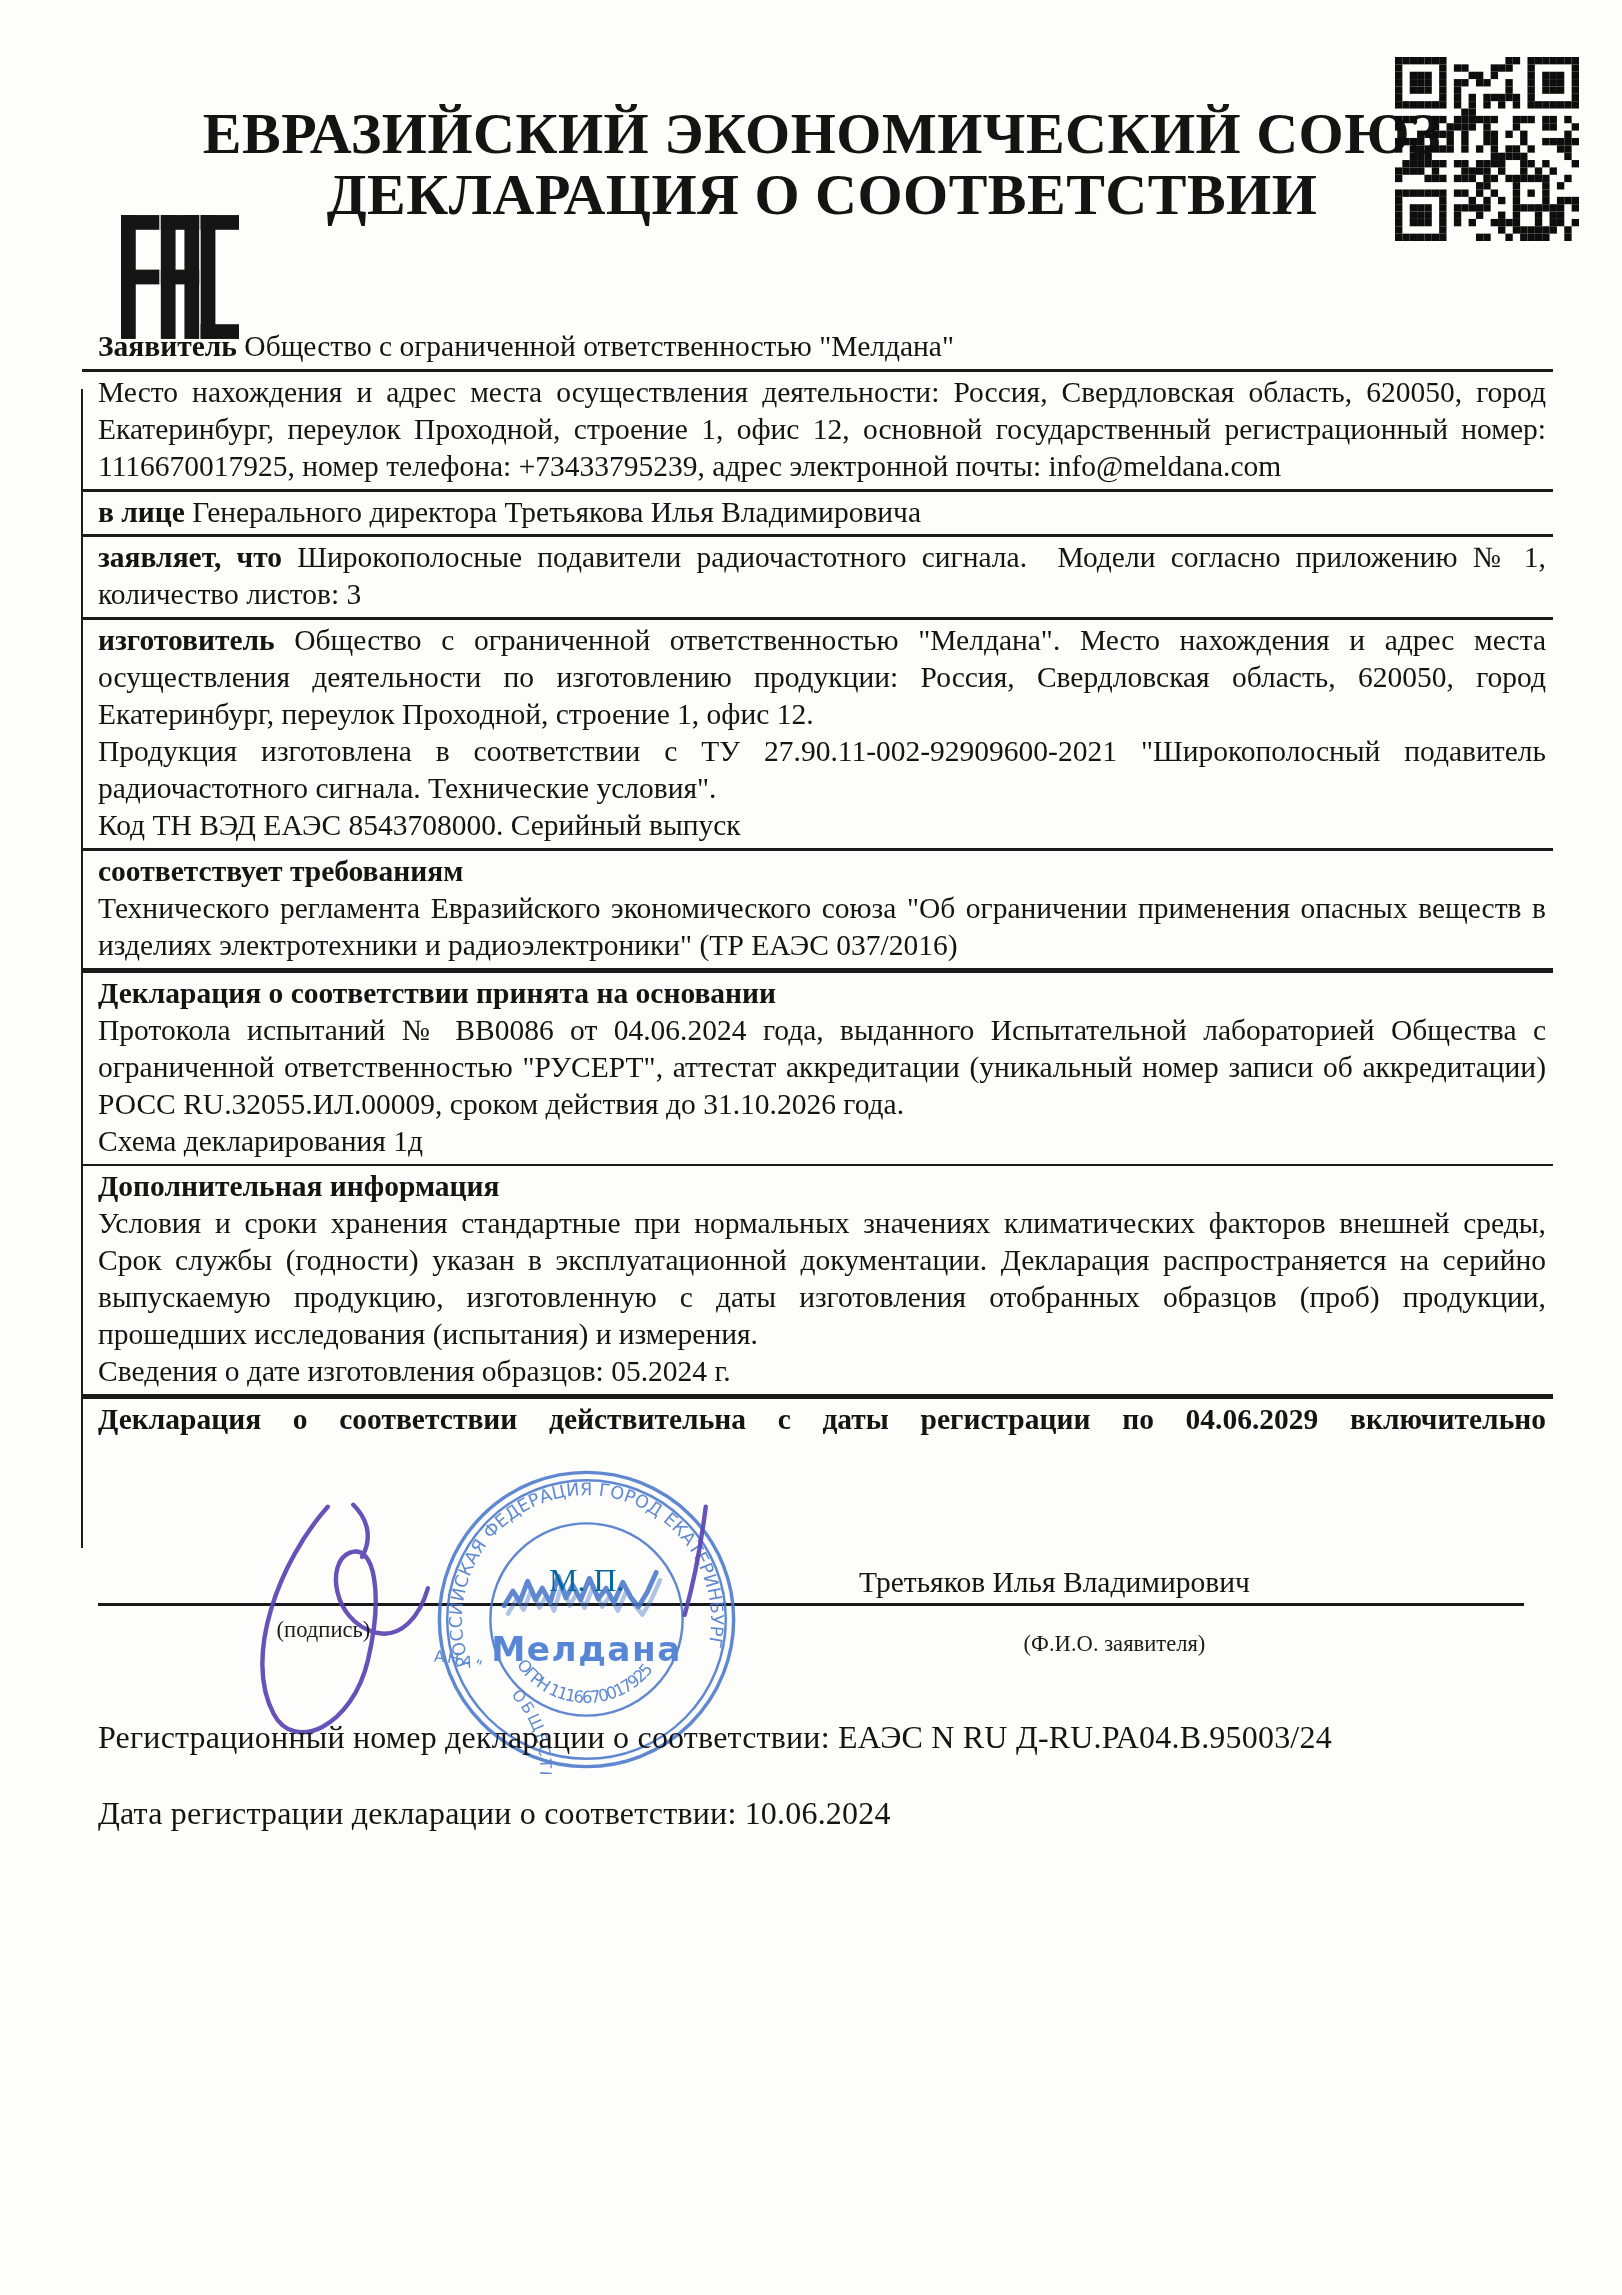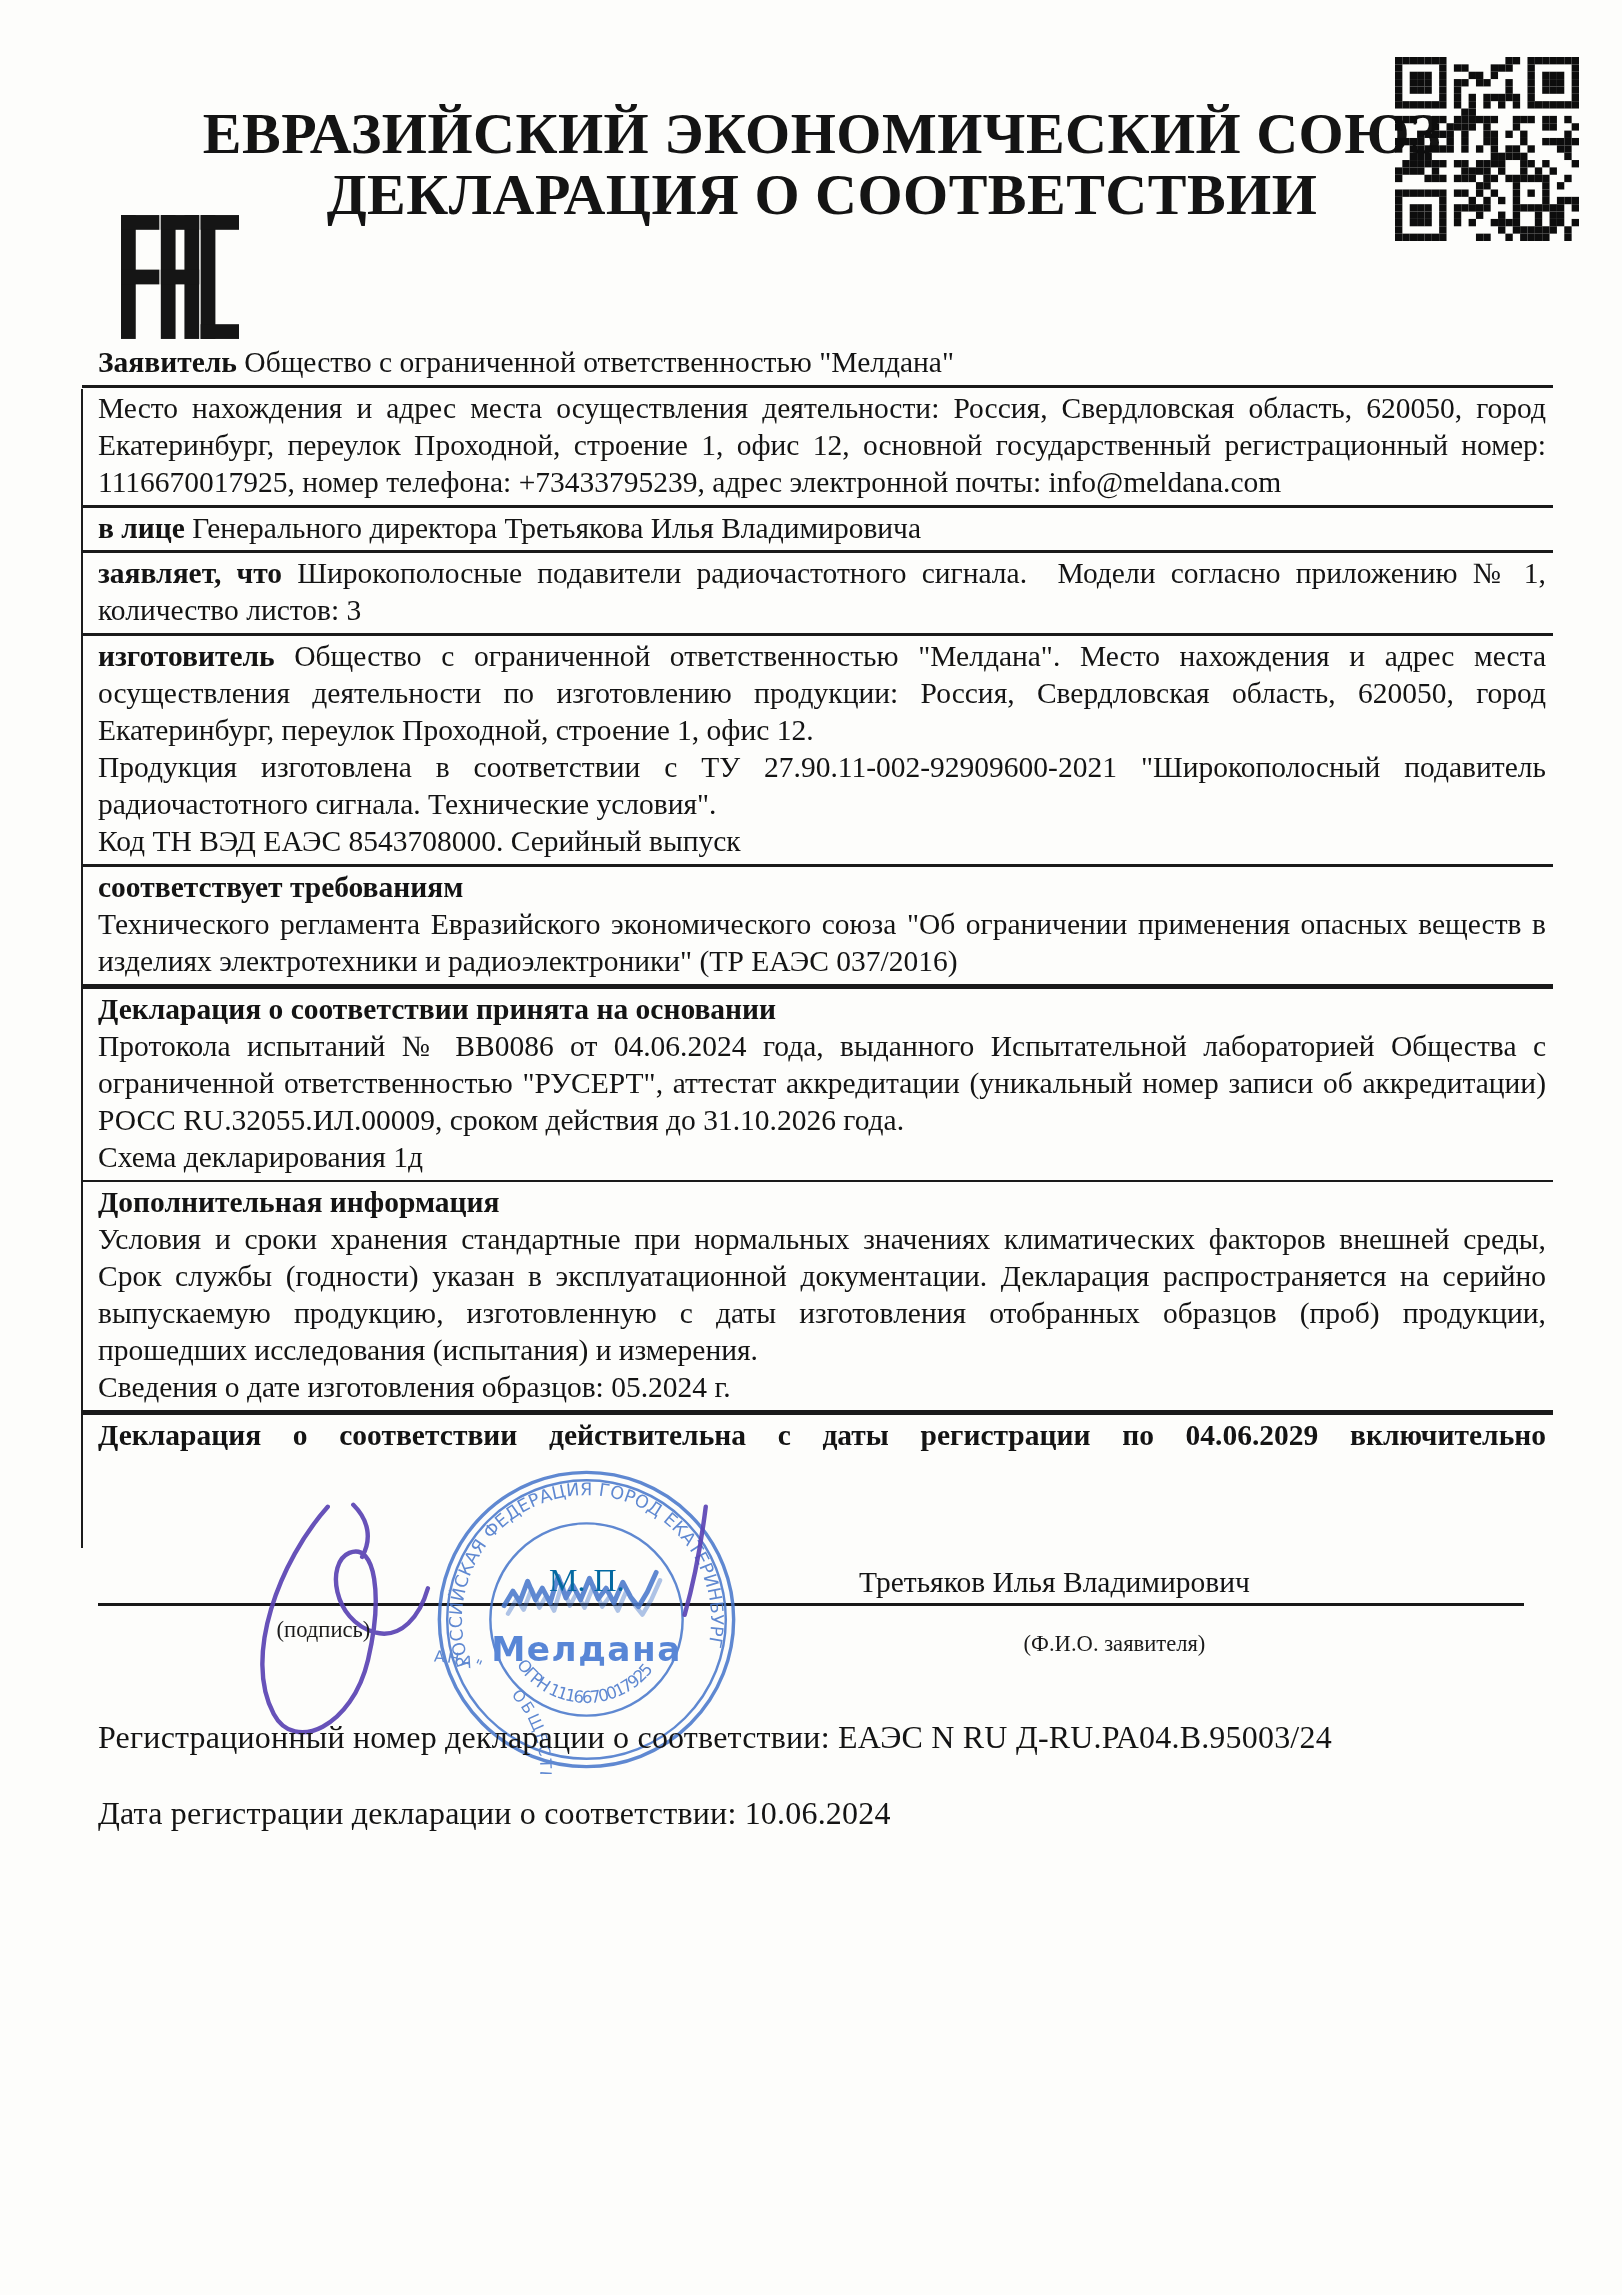--- a/index.html
+++ b/index.html
@@ -14,21 +14,21 @@
   
   .title-block{
     position:absolute;left:98px;top:103px;width:1448px;
     text-align:center;font-weight:bold;font-size:58px;line-height:61px;
     letter-spacing:0.5px;
   }
   .eac-mark{position:absolute;left:121px;top:215px;}
   .qr{position:absolute;left:1395px;top:57px;}
   
   .col{
-    position:absolute;left:98px;top:344px;width:1448px;
+    position:absolute;left:98px;top:328px;width:1448px;
     font-size:29.5px;line-height:37px;
   }
   .col p{margin:0;text-align:justify;}
   .b{font-weight:bold;}
   .rule{height:2.9px;background:#1a1a1a;margin:3.9px 0 2px -15.7px;width:1471px;}
   .rule.thick{height:4.9px;}
   .gap-after{margin-bottom:6.9px;}
   .stretch{text-align-last:justify;}
   .vline{position:absolute;left:81px;top:389px;width:2px;height:1159px;background:#1c1c1c;}
   

